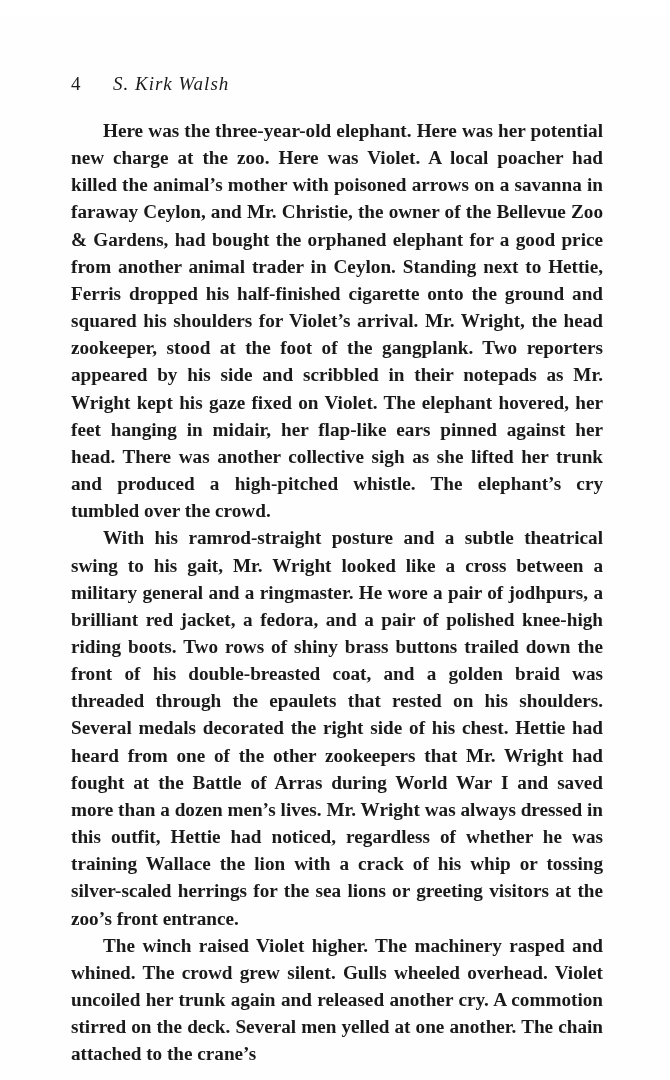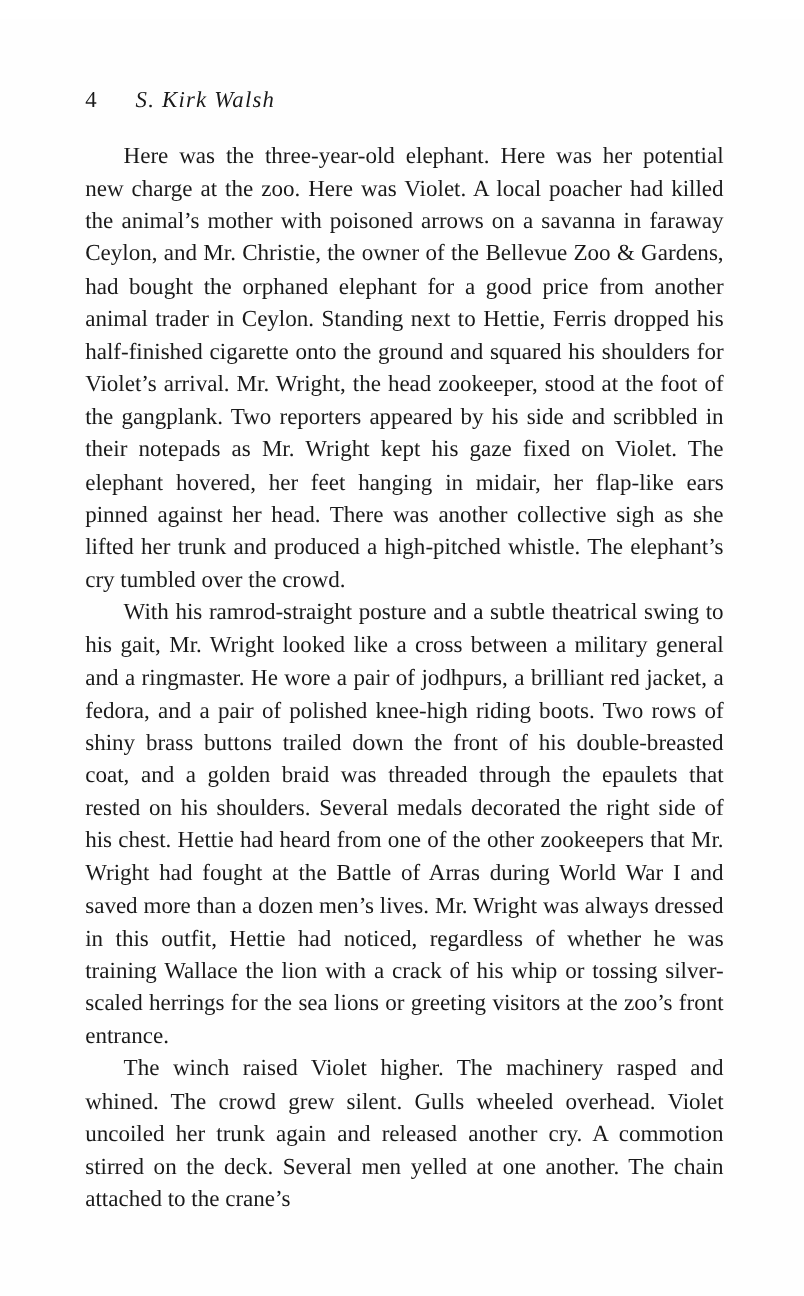--- a/index.html
+++ b/index.html
@@ -43,20 +43,21 @@
     }
     .body-text {
       position: absolute;
       top: 101px;
       left: 71px;
       width: 532px;
       font-size: 19.2px;
       line-height: 27.15px;
       text-align: justify;
       hyphens: manual;
+      font-weight: bold;
     }
     .para {
       margin: 0;
       text-indent: 32px;
     }
     .corner-mark {
       position: absolute;
       right: 0;
       bottom: 0;
       width: 6px;

